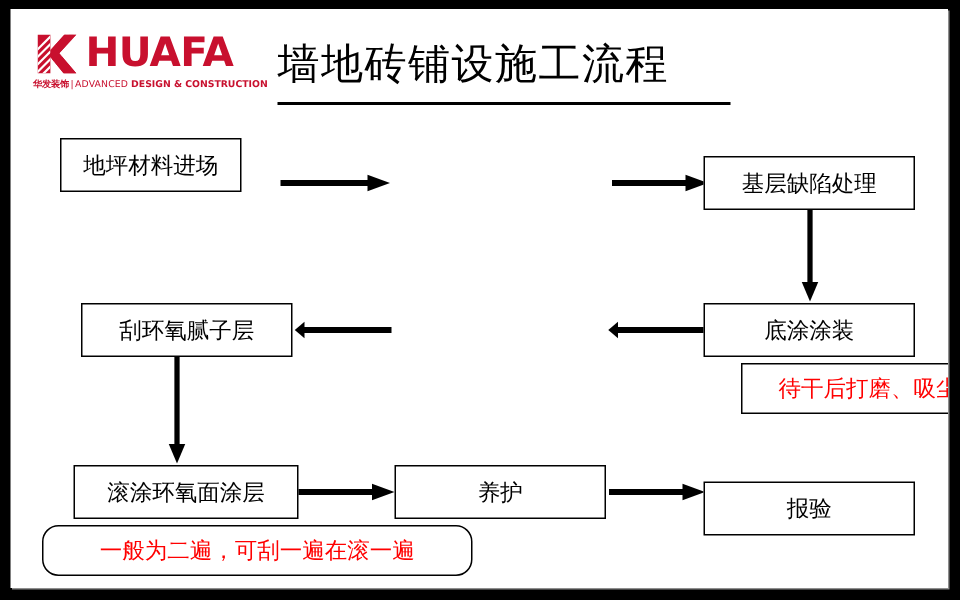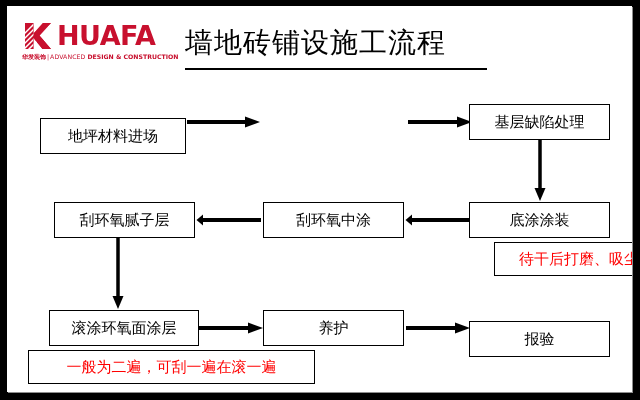--- a/index.html
+++ b/index.html
@@ -167,21 +167,21 @@
         <span class="logo-word">HUAFA</span>
       </div>
       <div class="logo-sub">
         <span class="cn">华发装饰</span><span class="sep">|</span><span class="thin">ADVANCED</span> <span class="bold">DESIGN &amp; CONSTRUCTION</span>
       </div>
     </div>
 
     <div class="slide-title">墙地砖铺设施工流程</div>
     <div class="title-rule"></div>
 
-    <div class="node" style="left:33px; top:112px; width:146px; height:36px;">
+    <div class="node" style="left:33px; top:86px; width:121px; height:36px;">
       <span>地坪材料进场</span>
     </div>
 
     <div class="arrow" style="left:180px; top:110px; width:74px; height:12px;">
       <svg width="74" height="12" viewBox="0 0 74 12">
         <line x1="0" y1="6" x2="60" y2="6" stroke="#000" stroke-width="4"></line>
         <polygon points="58,0.5 73,6 58,11.5" fill="#000"></polygon>
       </svg>
     </div>
 
@@ -208,23 +208,20 @@
       <span>刮环氧腻子层</span>
     </div>
 
     <div class="arrow" style="left:190px; top:208px; width:64px; height:12px;">
       <svg width="64" height="12" viewBox="0 0 64 12">
         <line x1="4" y1="6" x2="64" y2="6" stroke="#000" stroke-width="4"></line>
         <polygon points="6,0.5 6,11.5 -0.5,6" fill="#000"></polygon>
       </svg>
     </div>
 
-    <div class="node" style="left:256px; top:196px; width:141px; height:36px;">
-      <span>刮环氧中涂</span>
-    </div>
 
     <div class="arrow" style="left:399px; top:208px; width:64px; height:12px;">
       <svg width="64" height="12" viewBox="0 0 64 12">
         <line x1="4" y1="6" x2="64" y2="6" stroke="#000" stroke-width="4"></line>
         <polygon points="6,0.5 6,11.5 -0.5,6" fill="#000"></polygon>
       </svg>
     </div>
 
     <div class="node" style="left:462px; top:196px; width:141px; height:36px;">
       <span>底涂涂装</span>
@@ -260,18 +257,18 @@
       <svg width="64" height="12" viewBox="0 0 64 12">
         <line x1="0" y1="6" x2="51" y2="6" stroke="#000" stroke-width="4"></line>
         <polygon points="49,0.5 64,6 49,11.5" fill="#000"></polygon>
       </svg>
     </div>
 
     <div class="node" style="left:462px; top:315px; width:141px; height:36px;">
       <span>报验</span>
     </div>
 
-    <div class="note" style="left:21px; top:344px; width:287px; height:34px;">
+    <div class="note" style="left:21px; top:344px; width:287px; height:34px;border-radius:11px;">
       <span>一般为二遍，可刮一遍在滚一遍</span>
     </div>
 
   </div>
 </div>
 
 </body></html>

